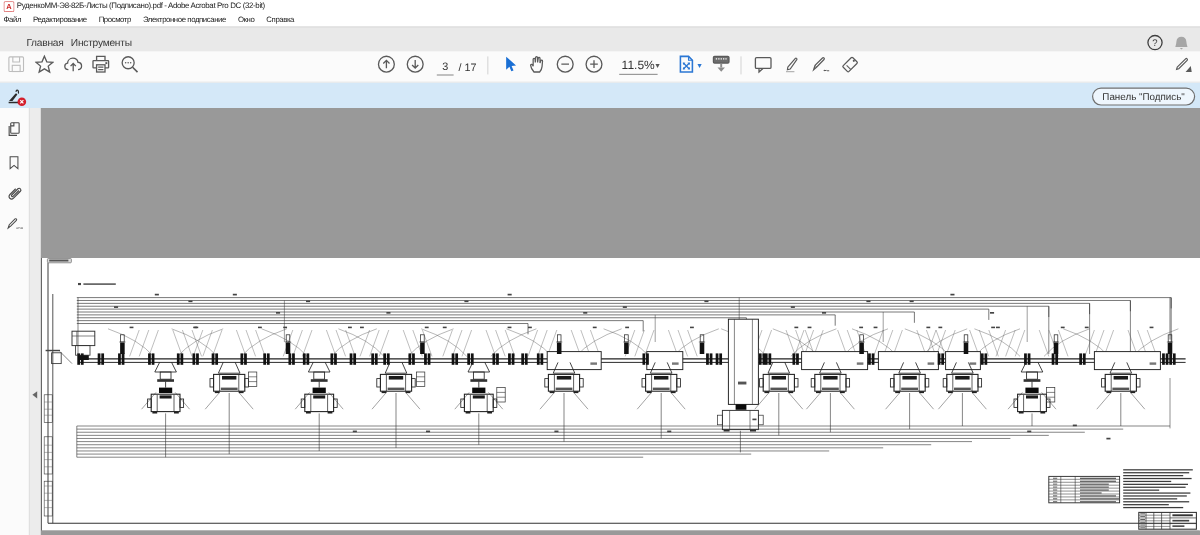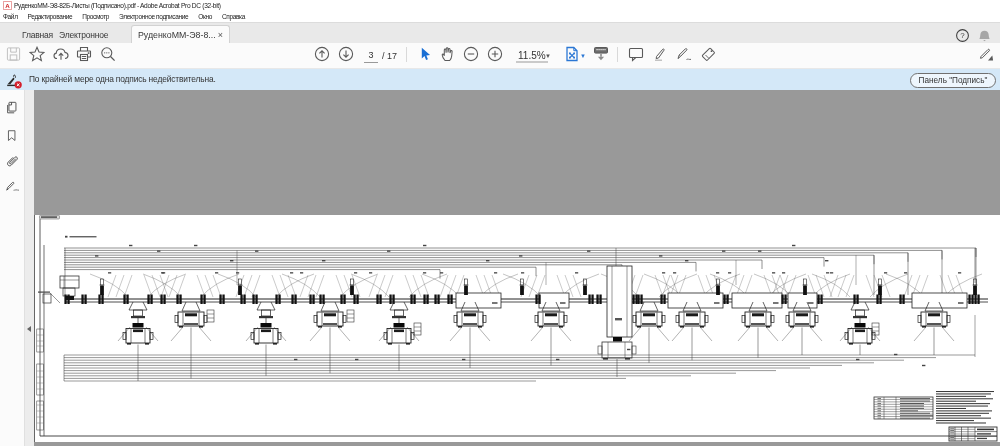--- a/index.html
+++ b/index.html
@@ -29,25 +29,21 @@
 <div class="menubar">
     <span style="padding-left:3px">Файл</span>
     <span>Редактирование</span>
     <span>Просмотр</span>
     <span>Электронное подписание</span>
     <span>Окно</span>
     <span>Справка</span>
   </div>
 <div class="tabbar">
  <div class="tab" style="left:22px">Главная</div>
- <div class="tab" style="left:59px">Электронное</div>
- <div class="doctab">
-      <span>РуденкоММ-Э8-8...</span>
-      <span style="font-size:9px;color:#555">×</span>
-    </div>
+ <div class="tab" style="left:59px">Инструменты</div>
  <div style="position:absolute;left:955px;top:5px"><svg width="15" height="15" viewBox="0 0 16 16" fill="none">
         <circle cx="8" cy="8" r="6.3" stroke="#3f3f3f" stroke-width="1.15"></circle>
         <text x="8" y="11" font-family="Liberation Sans" font-size="8.5" fill="#3f3f3f" text-anchor="middle">?</text>
       </svg></div>
  <div style="position:absolute;left:977px;top:5px"><svg width="15" height="15" viewBox="0 0 16 16" fill="none">
         <path d="M2.6 11.8 C3.2 10 3.5 8.6 3.6 7 C3.7 4.6 5.5 2.9 8 2.9 C10.5 2.9 12.3 4.6 12.4 7 C12.5 8.6 12.8 10 13.4 11.8 Z" fill="#a6a6a6"></path>
         <path d="M6.6 12.8 H9.4 L8 14.2 Z" fill="#a6a6a6"></path>
       </svg></div>
 </div>
 <div class="toolbar">
@@ -142,21 +138,20 @@
       </svg></div>
 </div>
 <div class="infobar">
  <div style="position:absolute;left:6px;top:3px"><svg width="17" height="17" viewBox="0 0 17 17" fill="none">
         <path d="M1.5 12.2 L6.8 6.2 C7.6 5.3 8.8 6.3 8.2 7.2 L4.4 12.2 Z" fill="#2b2b2b"></path>
         <path d="M7.5 4.6 C7.2 3.4 8.3 2.6 9 3.4 C9.8 4.2 9 5.3 9.6 5.9" stroke="#2b2b2b" stroke-width="1"></path>
         <path d="M1.2 13.4 H10.5" stroke="#2b2b2b" stroke-width="1.4"></path>
         <circle cx="12.2" cy="12.8" r="3.6" fill="#d41f2c"></circle>
         <path d="M10.9 11.5 L13.5 14.1 M13.5 11.5 L10.9 14.1" stroke="#fff" stroke-width="1"></path>
       </svg></div>
- <div style="position:absolute;left:29px;top:5px;font-size:8.4px;color:#333;letter-spacing:-0.15px">По крайней мере одна подпись недействительна.</div>
  <div style="position:absolute;left:910px;top:4px;width:86px;height:15px;border:1px solid #707070;border-radius:8px;background:#eef6fd;font-size:8.2px;color:#333;text-align:center;line-height:14px">Панель "Подпись"</div>
 </div>
 <div class="main">
  <div class="page">
       <svg width="965" height="227" viewBox="0 0 965 227" style="position:absolute;left:1px;top:0">
         <line x1="4" y1="4" x2="4" y2="221" stroke="#333" stroke-width="0.8"></line>
         <line x1="8" y1="30" x2="8" y2="221" stroke="#333" stroke-width="0.7"></line>
         <line x1="4" y1="221" x2="961" y2="221" stroke="#333" stroke-width="0.9"></line>
         <rect x="0.8" y="114" width="6.7" height="23" stroke="#333" stroke-width="0.5" fill="none"></rect>
         <rect x="0.8" y="149" width="6.7" height="31" stroke="#333" stroke-width="0.5" fill="none"></rect>

